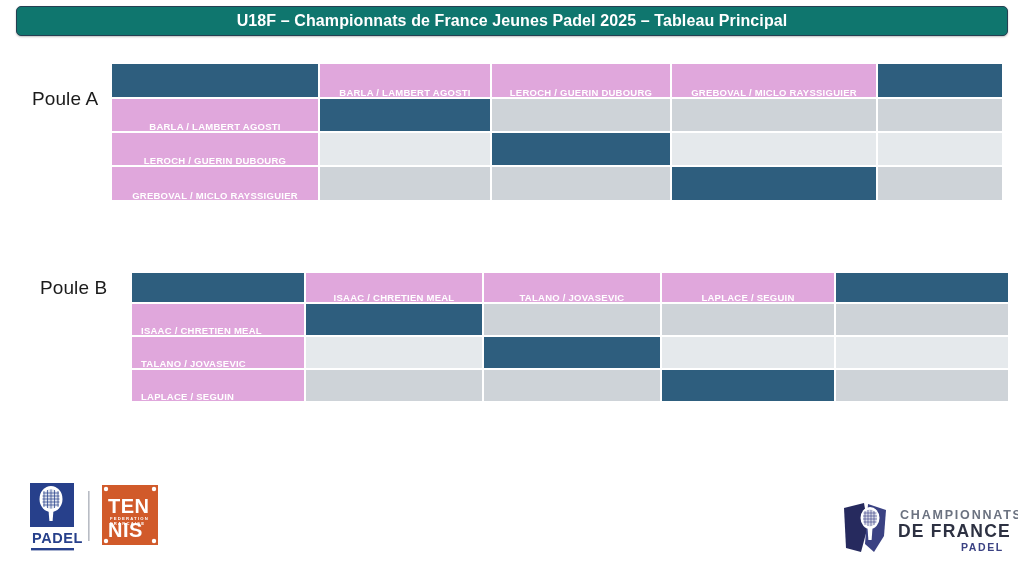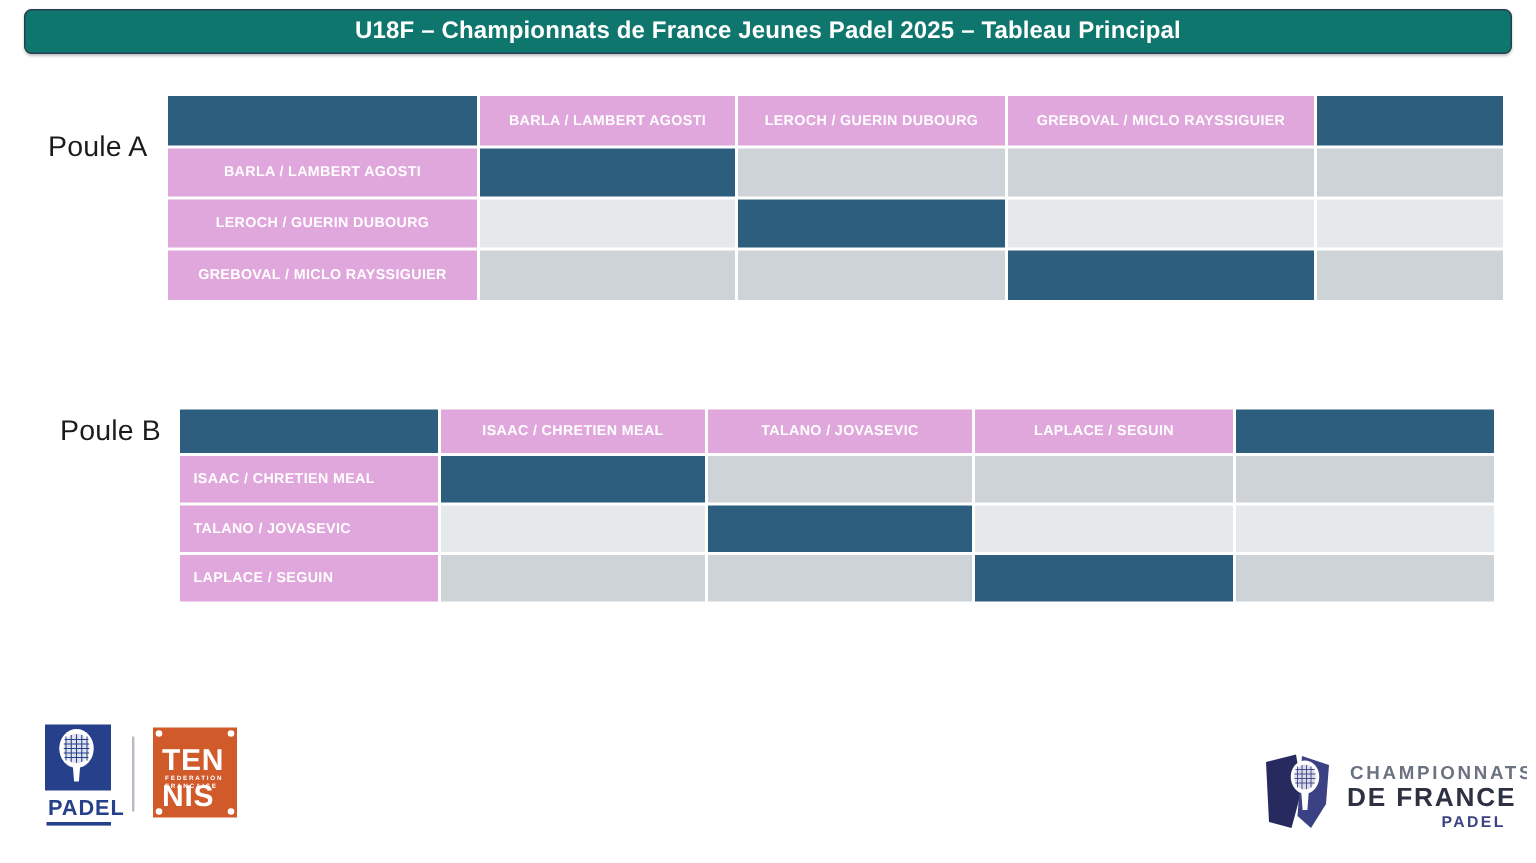--- a/index.html
+++ b/index.html
@@ -61,31 +61,32 @@
 
   #poule-a-grid {
     left: 112px;
     top: 64px;
     width: 884px;
     grid-template-columns: 206px 170px 178px 204px 124px;
     grid-template-rows: 33px 32px 32px 33px;
   }
 
   #poule-b-grid {
-    left: 120px;
+    left: 132px;
     top: 273px;
     width: 868px;
     grid-template-columns: 172px 176px 176px 172px 172px;
     grid-template-rows: 29px 31px 31px 31px;
+    text-decoration: underline;
   }
 
   .cell {
     box-sizing: border-box;
     display: flex;
-    align-items: center;
+    align-items: flex-end;
     overflow: hidden;
   }
   .cell-corner   { background: #2e5e7e; }
   .cell-head     { background: #e0a7dc; justify-content: center; }
   .cell-rowhead  { background: #e0a7dc; }
   .cell-blank    { background: #2e5e7e; }
   .cell-diag     { background: #2e5e7e; }
   .cell-empty-a  { background: #ced3d8; }
   .cell-empty-b  { background: #e5e9ec; }
 

